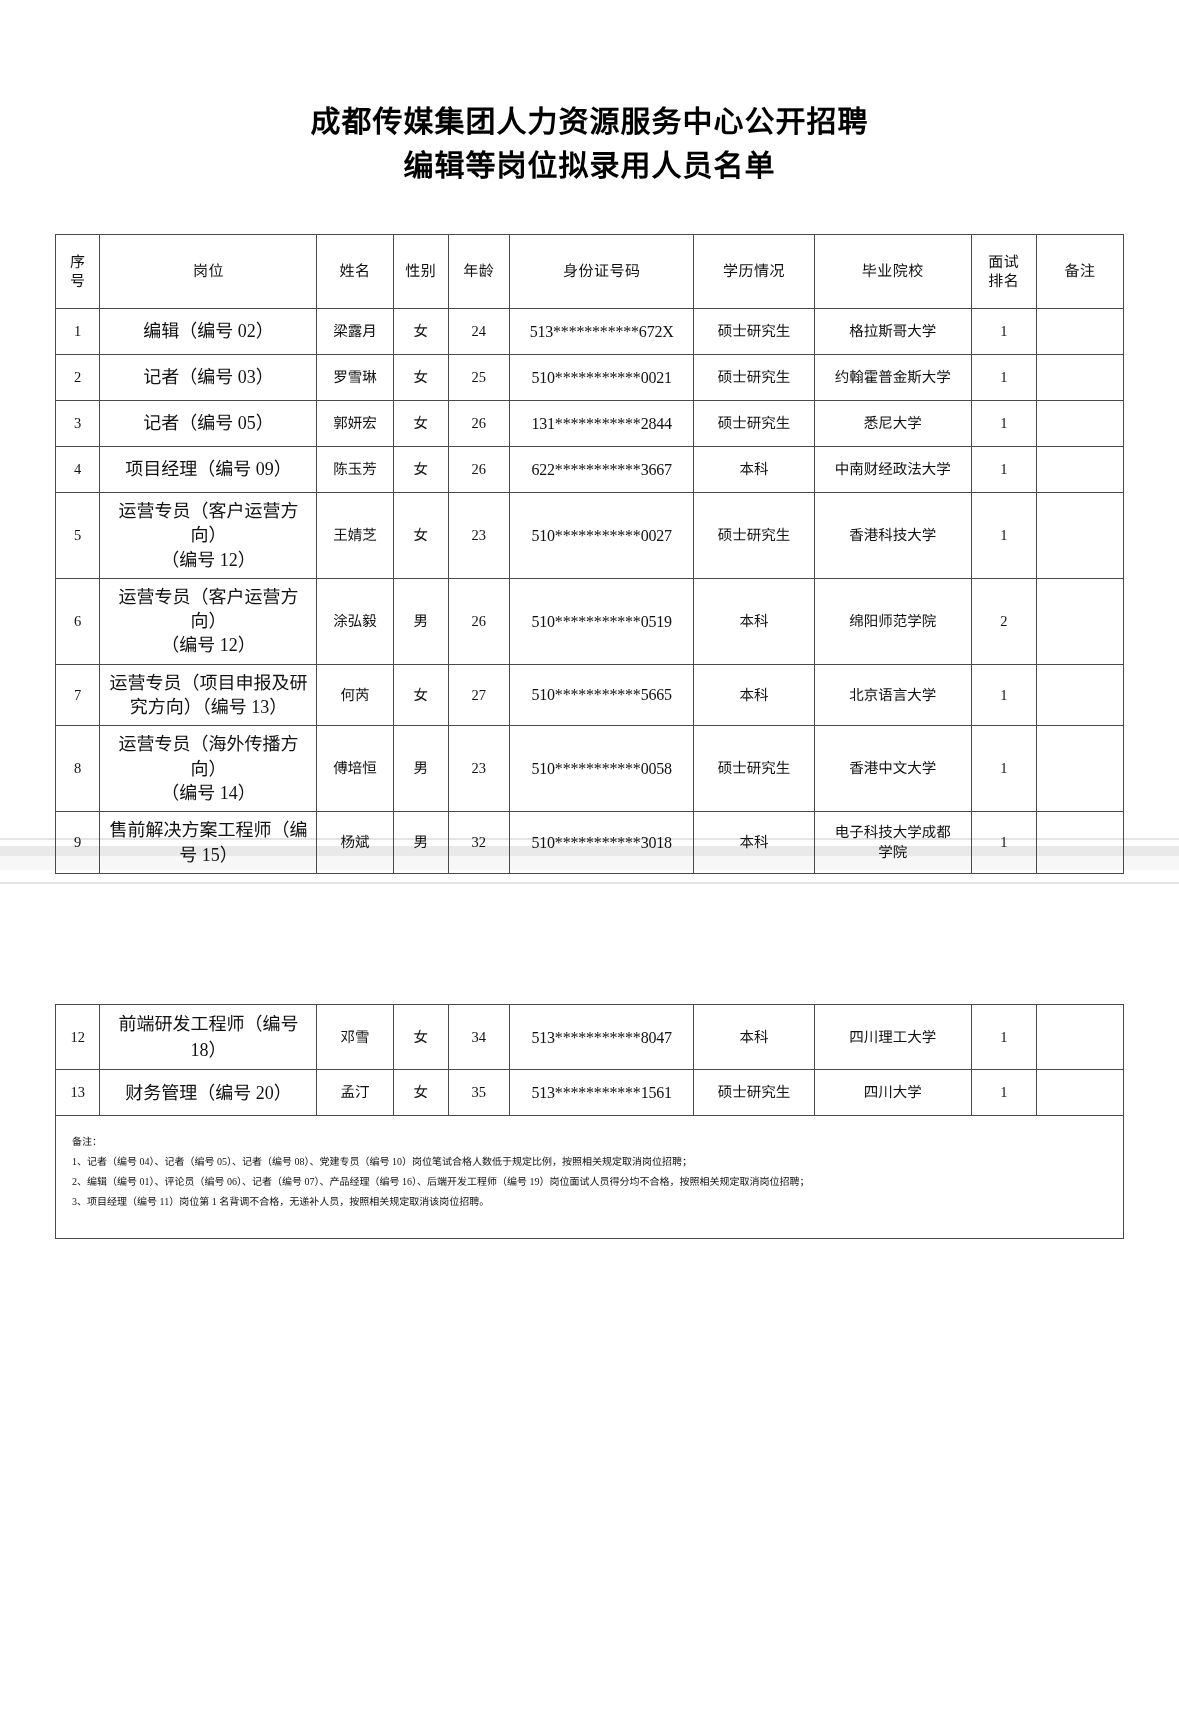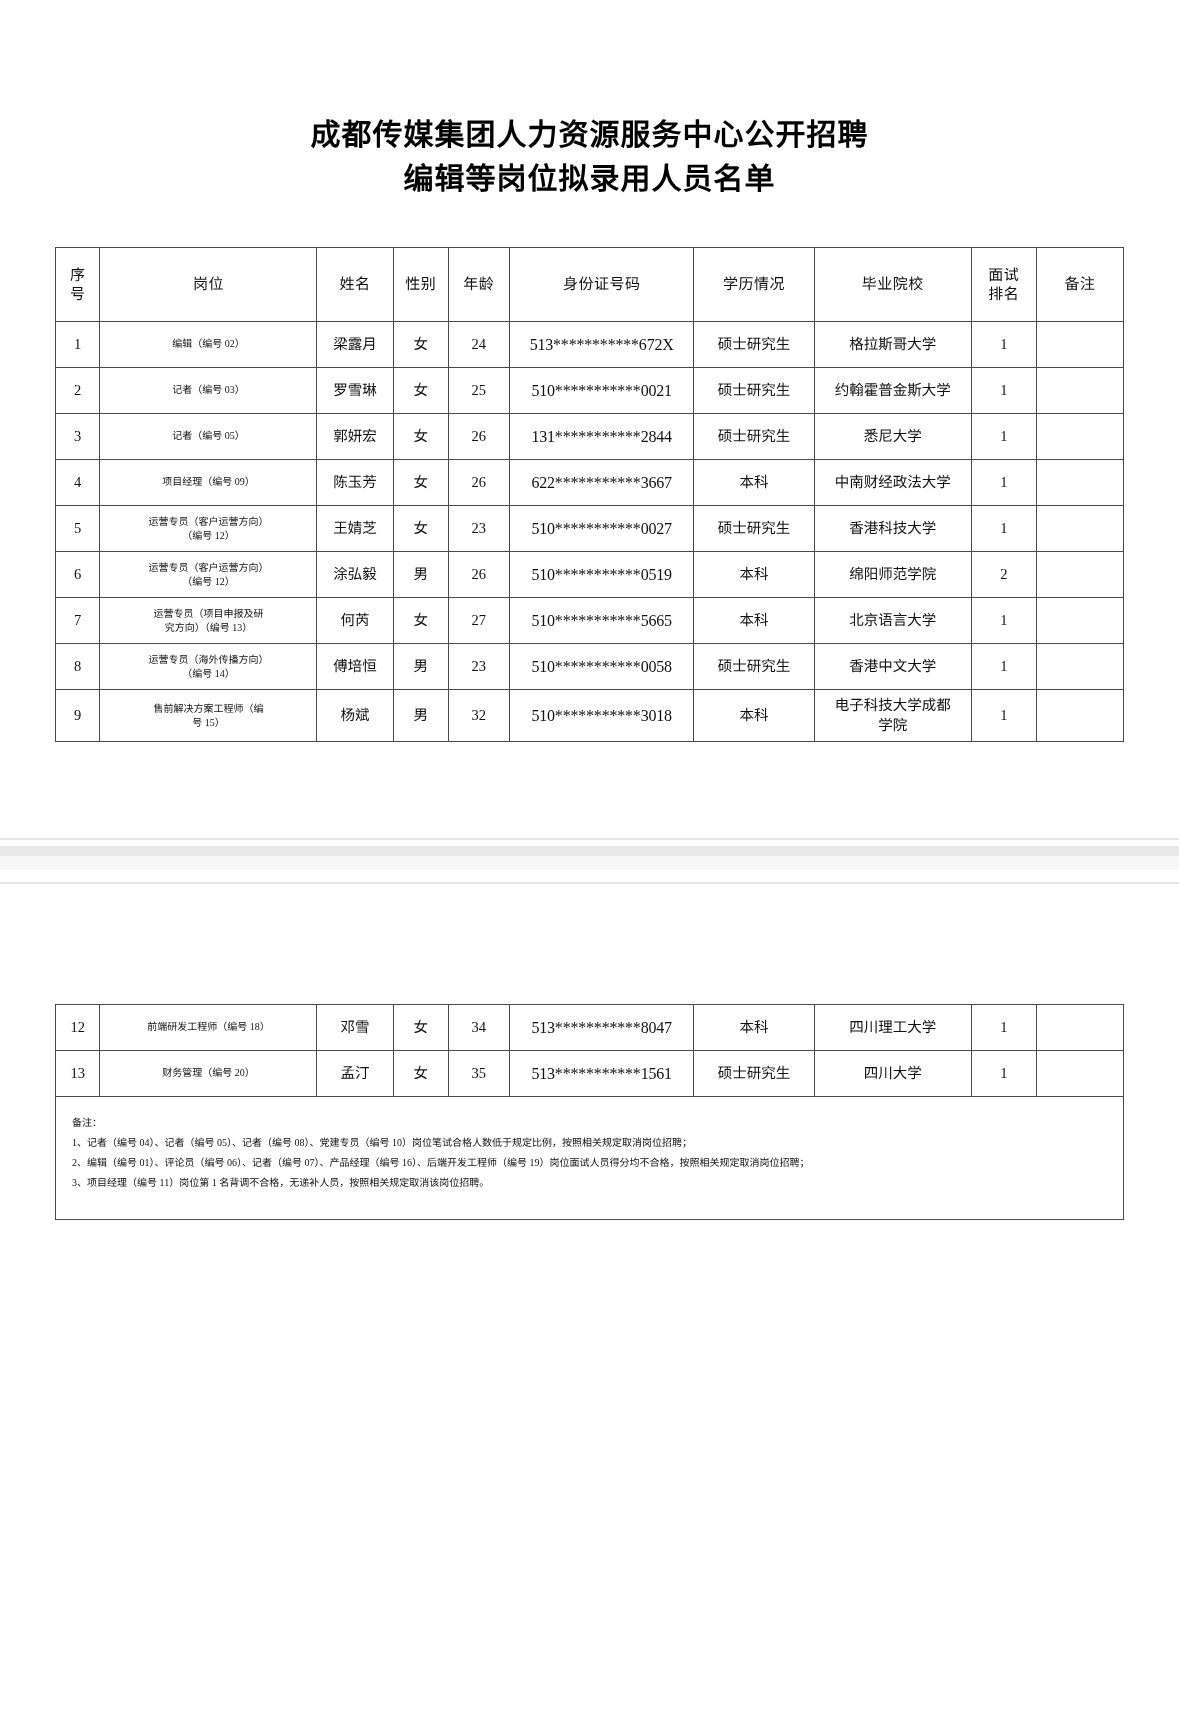--- a/index.html
+++ b/index.html
@@ -39,21 +39,21 @@
 
   
   .doc-title {
     text-align: center;
     font-family: "Liberation Sans", "DejaVu Sans", sans-serif;
     font-weight: bold;
     font-size: 30px;
     line-height: 44px;
     letter-spacing: 1px;
     color: #000000;
-    margin: 17px 0 46px 0;
+    margin: 4px 0 46px 0;
   }
   .doc-title .tline { display: block; }
 
   
   .tbl-wrap { padding: 0 55px; }
   table.roster {
     width: 100%;
     border-collapse: collapse;
     table-layout: fixed;
     font-size: 14.5px;
@@ -73,21 +73,21 @@
     font-size: 15px;
     letter-spacing: 0.5px;
   }
   table.roster tbody td { height: 46px; }
   td.idnum {
     font-family: "Liberation Serif", "DejaVu Serif", serif;
     font-size: 16px;
     letter-spacing: -0.2px;
     white-space: nowrap;
   }
-  td.post { font-size: 10px; padding-left: 4px; padding-right: 4px; }
+  td.post { font-size: 18px; padding-left: 4px; padding-right: 4px; }
   .two-line { line-height: 1.35; }
 
   
   col.c-seq   { width: 42px;  }
   col.c-post  { width: 205px; }
   col.c-name  { width: 72px;  }
   col.c-sex   { width: 52px;  }
   col.c-age   { width: 58px;  }
   col.c-id    { width: 174px; }
   col.c-edu   { width: 114px; }

